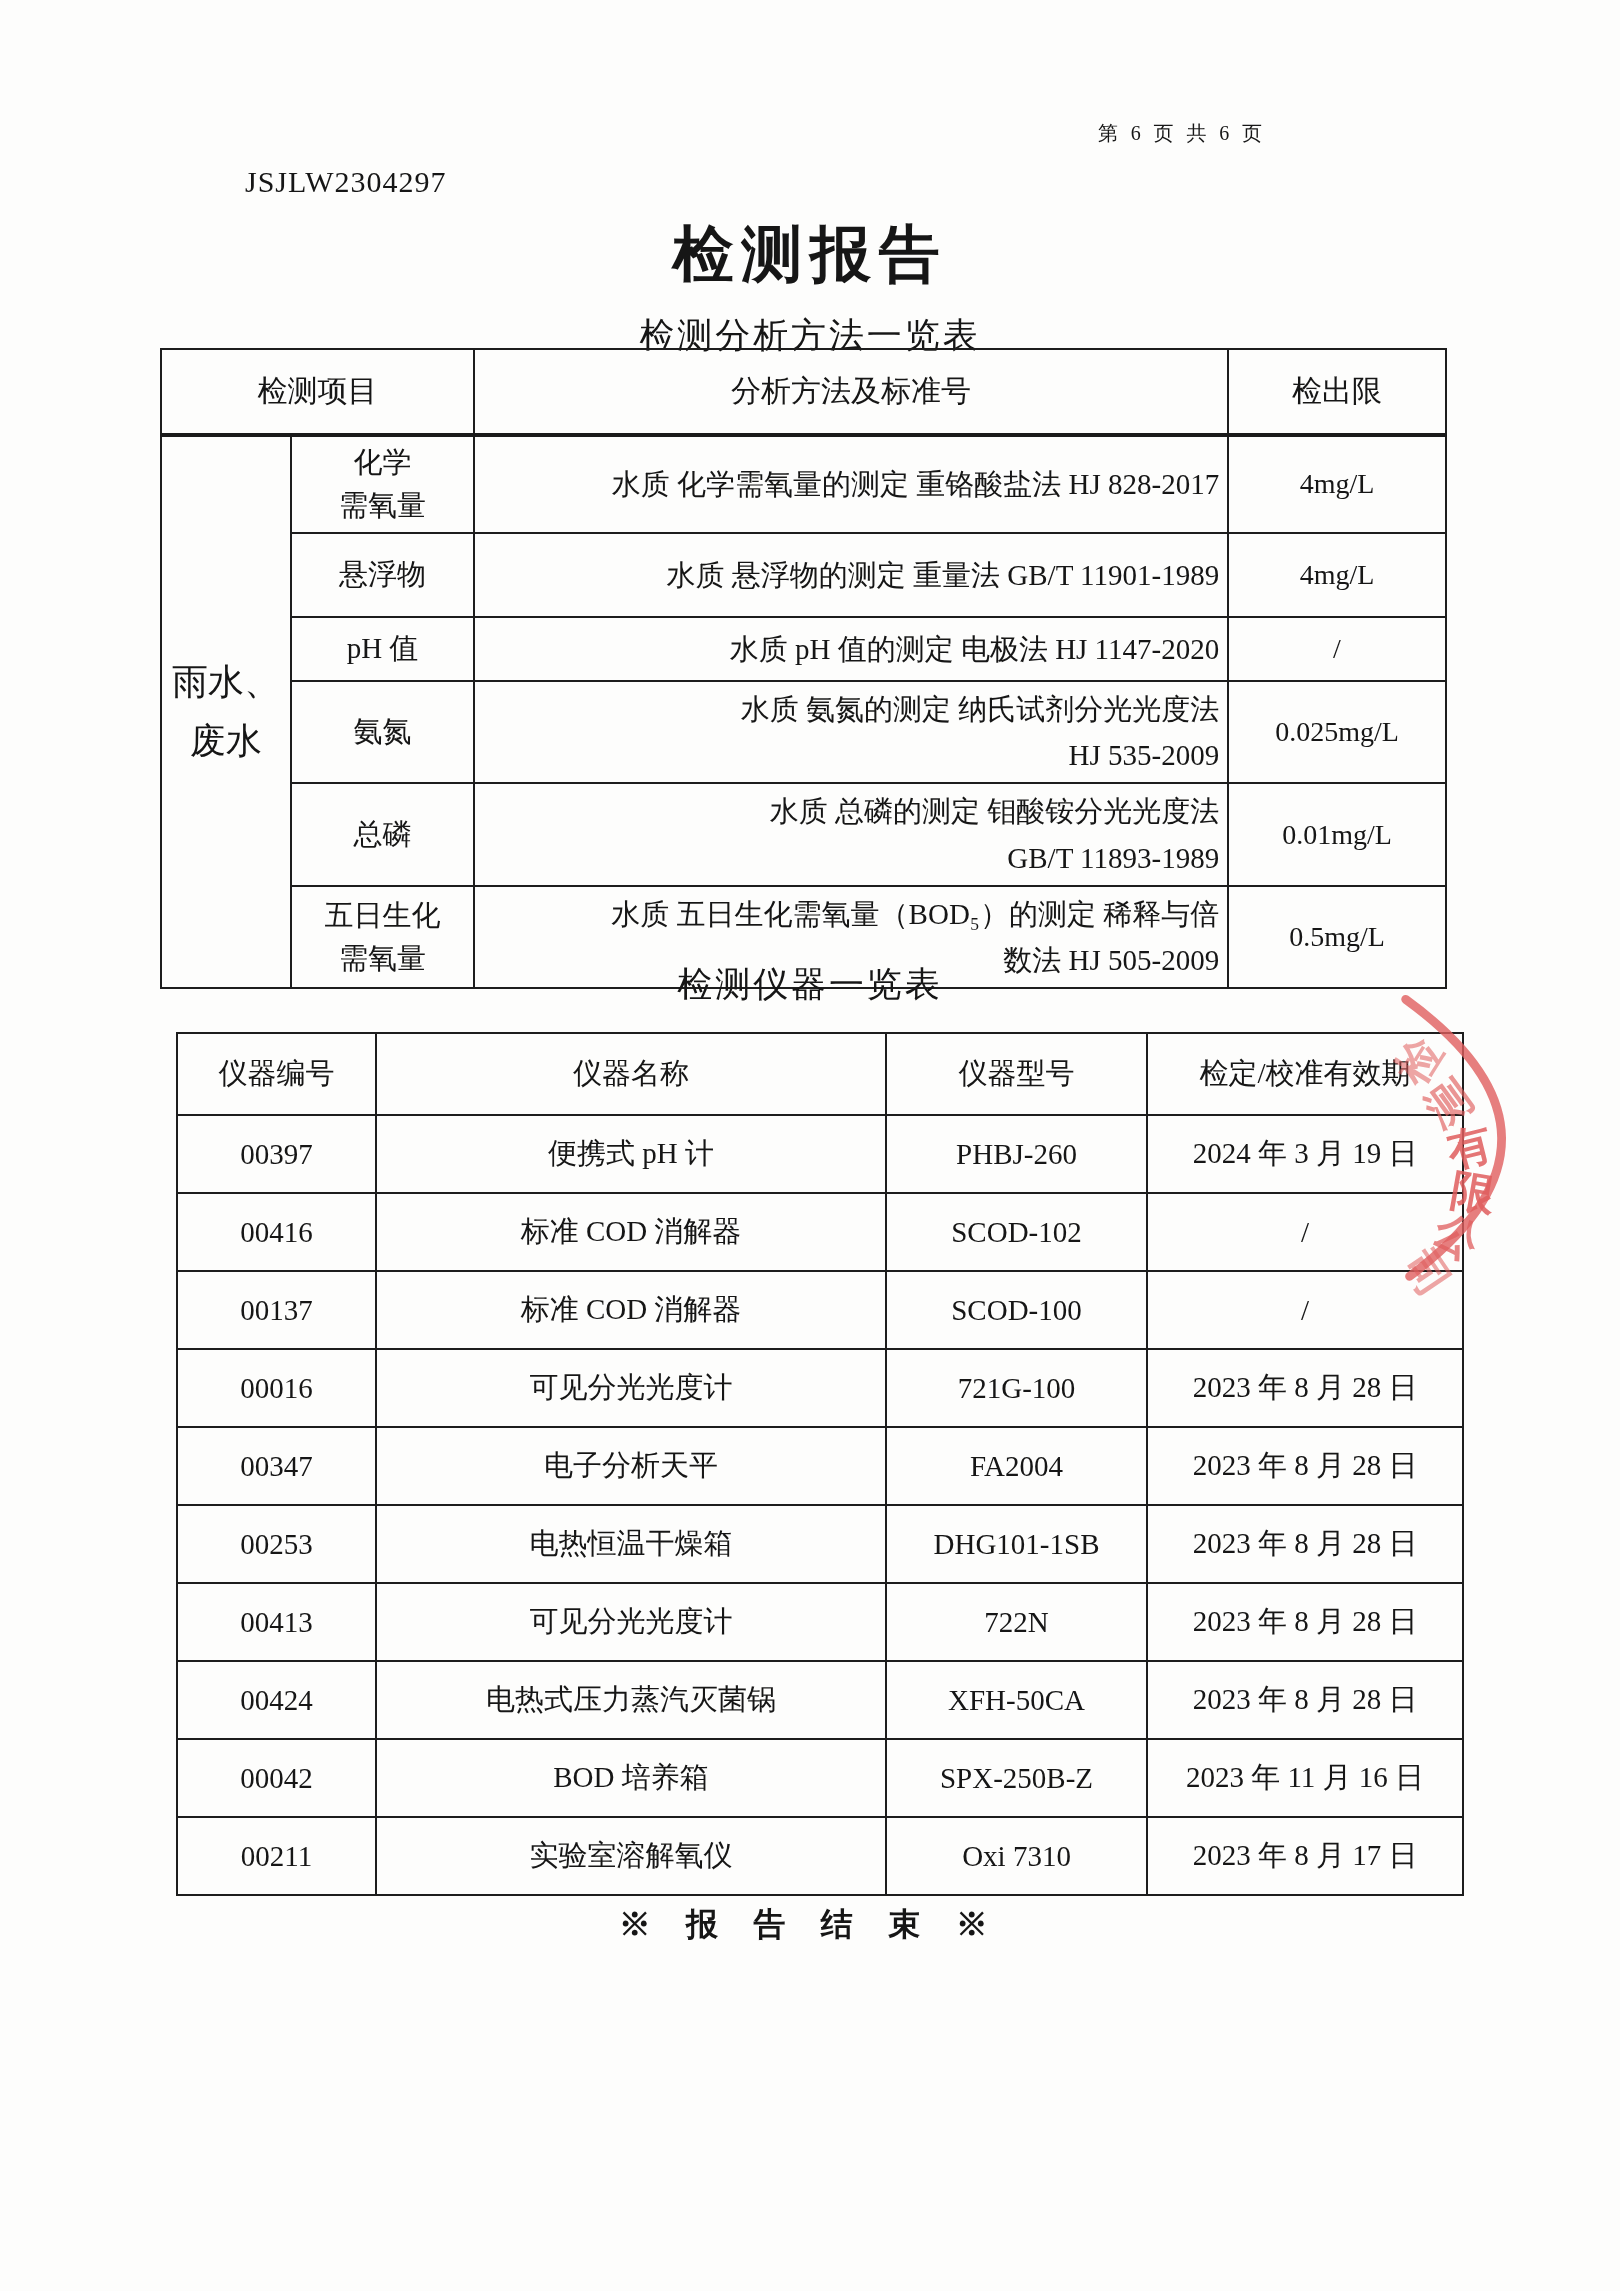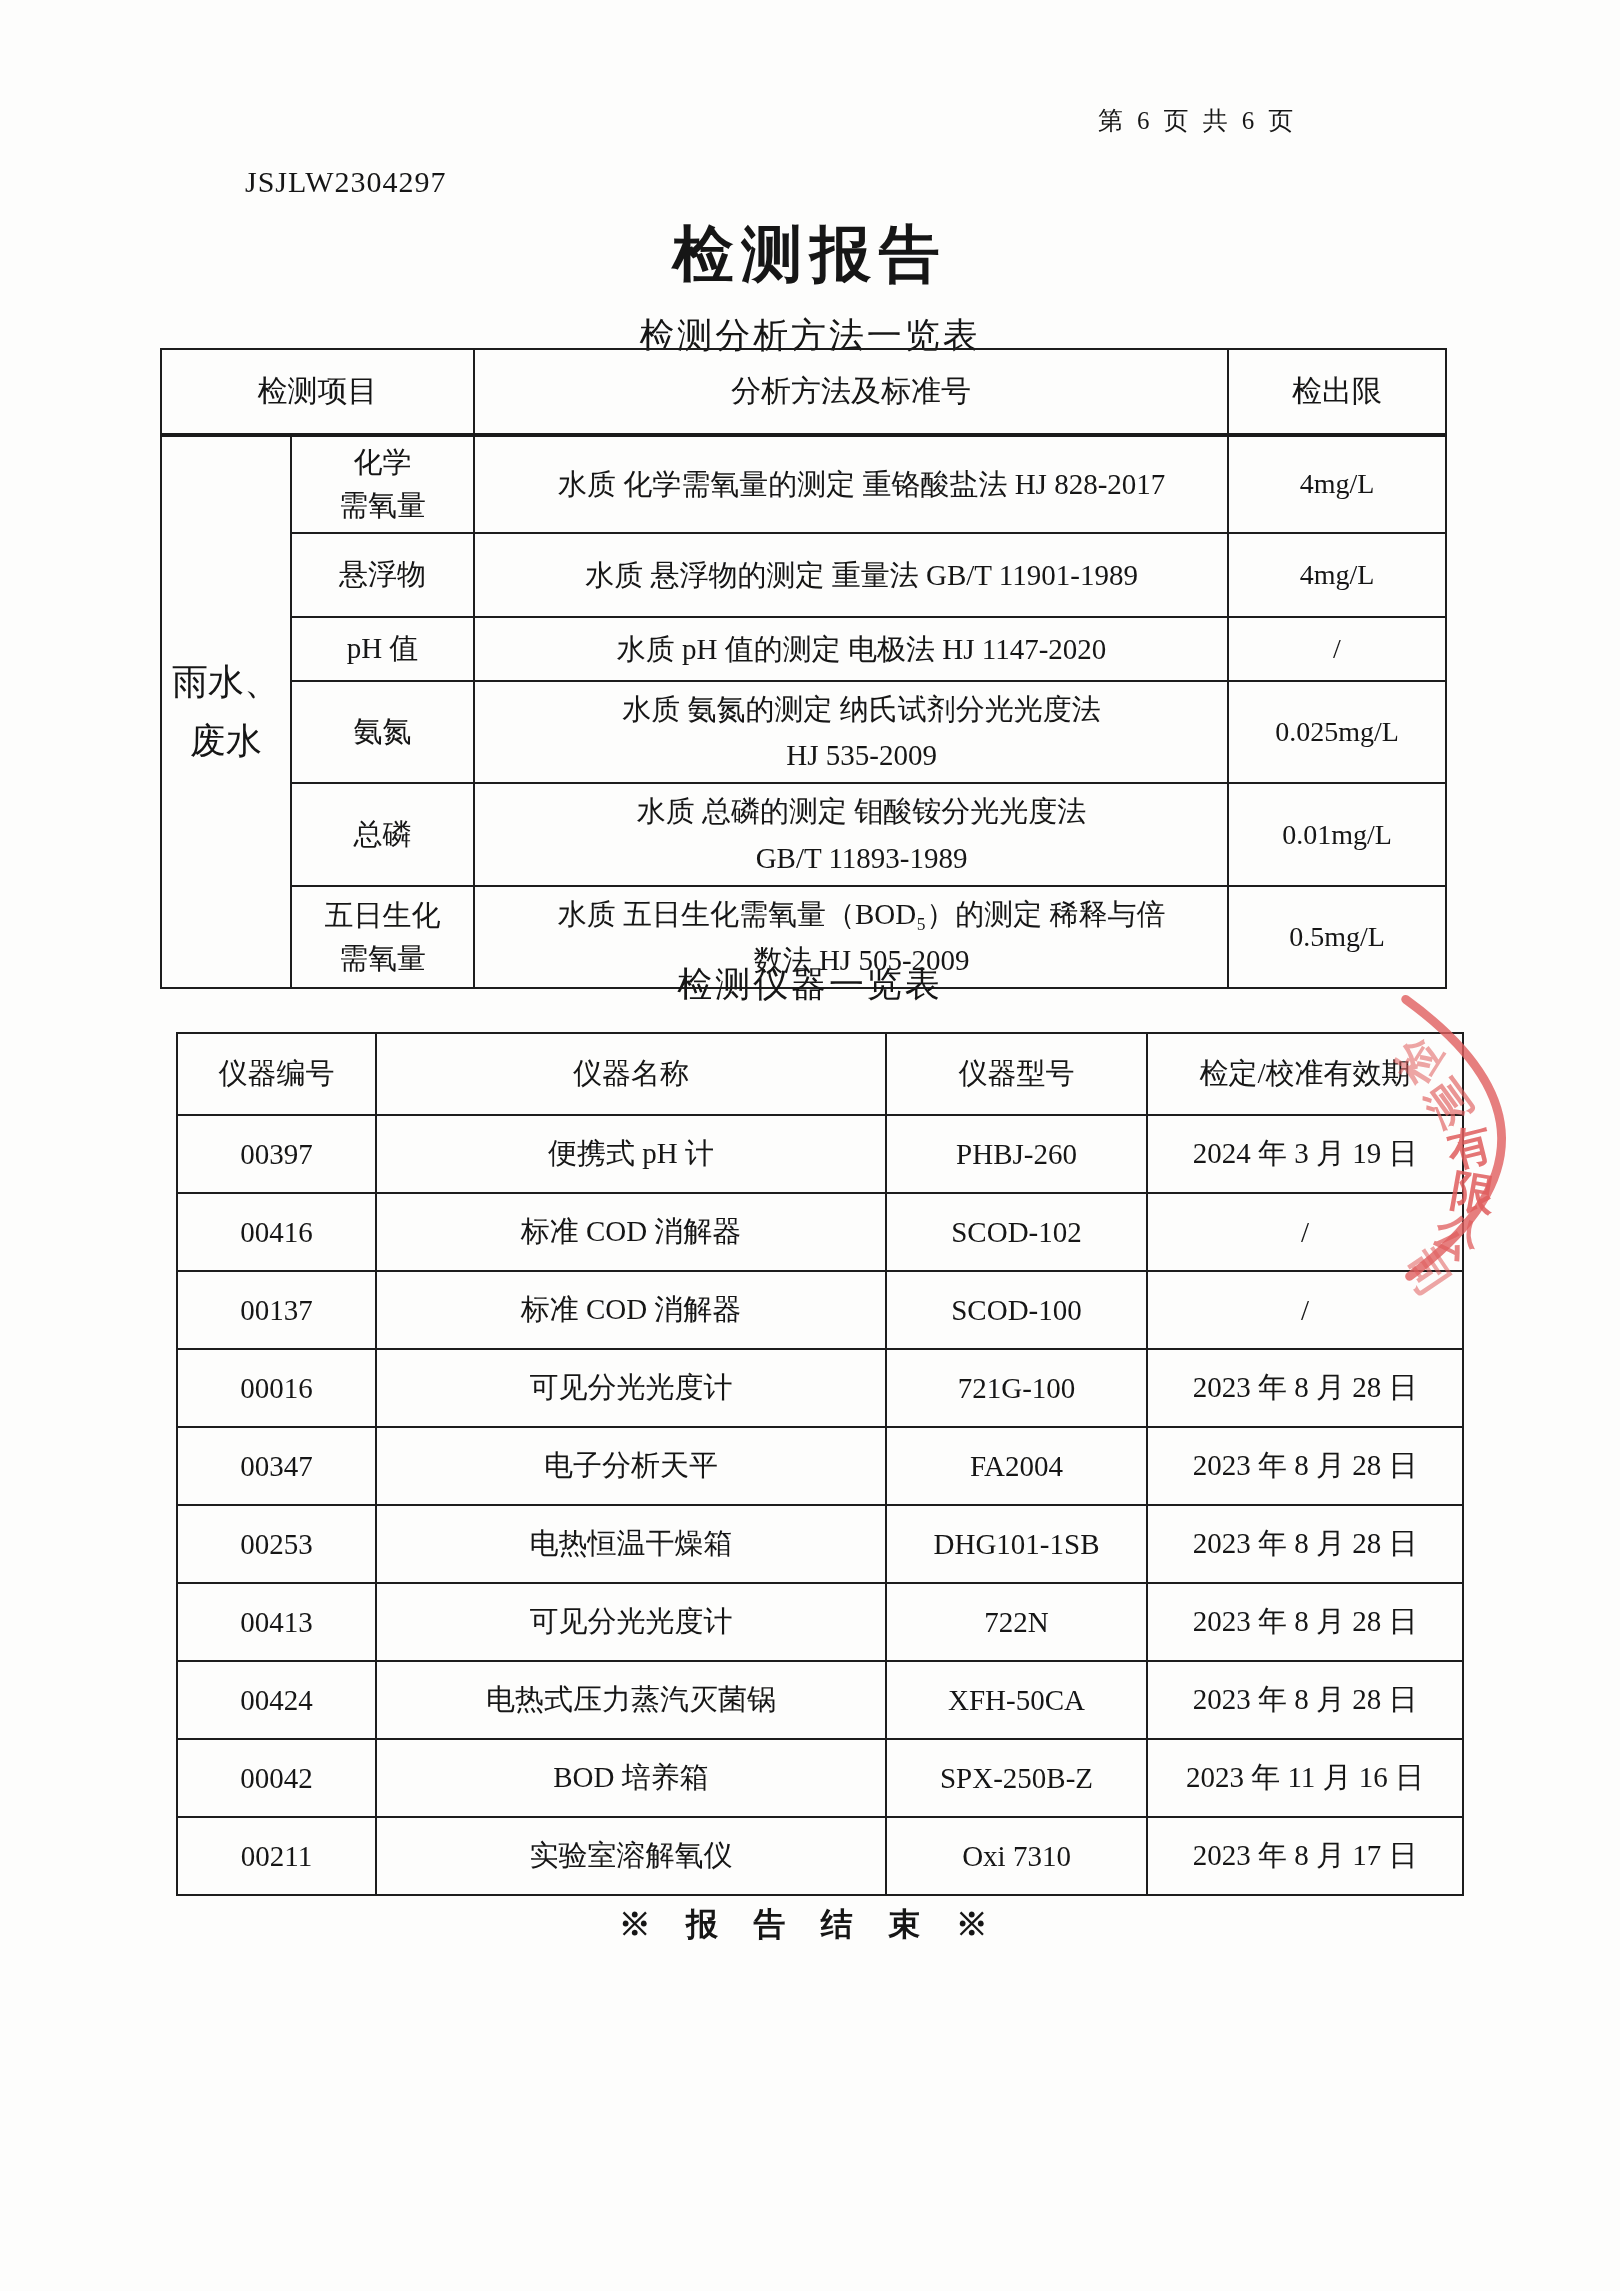--- a/index.html
+++ b/index.html
@@ -10,22 +10,22 @@
     background:#fdfdfc;
     font-family:"Liberation Serif","DejaVu Serif",serif;
     color:#161616;
     overflow:hidden;
   }
   .hdr-left{
     position:absolute;left:245px;top:165px;
     font-size:30px;letter-spacing:1px;
   }
   .hdr-right{
-    position:absolute;left:1098px;top:104px;
-    font-size:25px;letter-spacing:3.9px;
+    position:absolute;left:1098px;top:120px;
+    font-size:20px;letter-spacing:3.9px;
   }
   .doc-title{
     position:absolute;top:214px;left:0;width:100%;
     text-align:center;font-size:61px;font-weight:bold;letter-spacing:7.8px;
   }
   .tbl-title1{
     position:absolute;top:312px;left:0;width:100%;
     text-align:center;font-size:35px;letter-spacing:2.9px;
   }
   .tbl-title2{
@@ -53,21 +53,21 @@
   #methods-table thead th{border-bottom:4.9px solid #1a1a1a;font-size:30px;}
   #methods-table tbody tr:nth-child(1){height:92px;}
   #methods-table tbody tr:nth-child(2){height:84px;}
   #methods-table tbody tr:nth-child(3){height:64px;}
   #methods-table tbody tr:nth-child(4){height:86px;}
   #methods-table tbody tr:nth-child(5){height:84px;}
   #methods-table tbody tr:nth-child(6){height:90px;}
   .cat-cell{font-size:36px;line-height:1.65;}
   .item-cell{line-height:1.5;}
   .method-cell{
-    text-align:center;padding-left:29px;line-height:1.6;
+    text-align:right;padding-left:29px;line-height:1.6;
   }
   .limit-cell{font-size:28px;}
   #instruments-table thead tr{height:82px;}
   #instruments-table tbody tr{height:78px;}
   #instruments-table td,#instruments-table th{
     border-width:2.9px 2px;font-size:29px;
   }
   .end-note{
     position:absolute;top:1903px;left:0;width:100%;
     text-align:center;font-size:32px;font-weight:bold;letter-spacing:13.7px;

